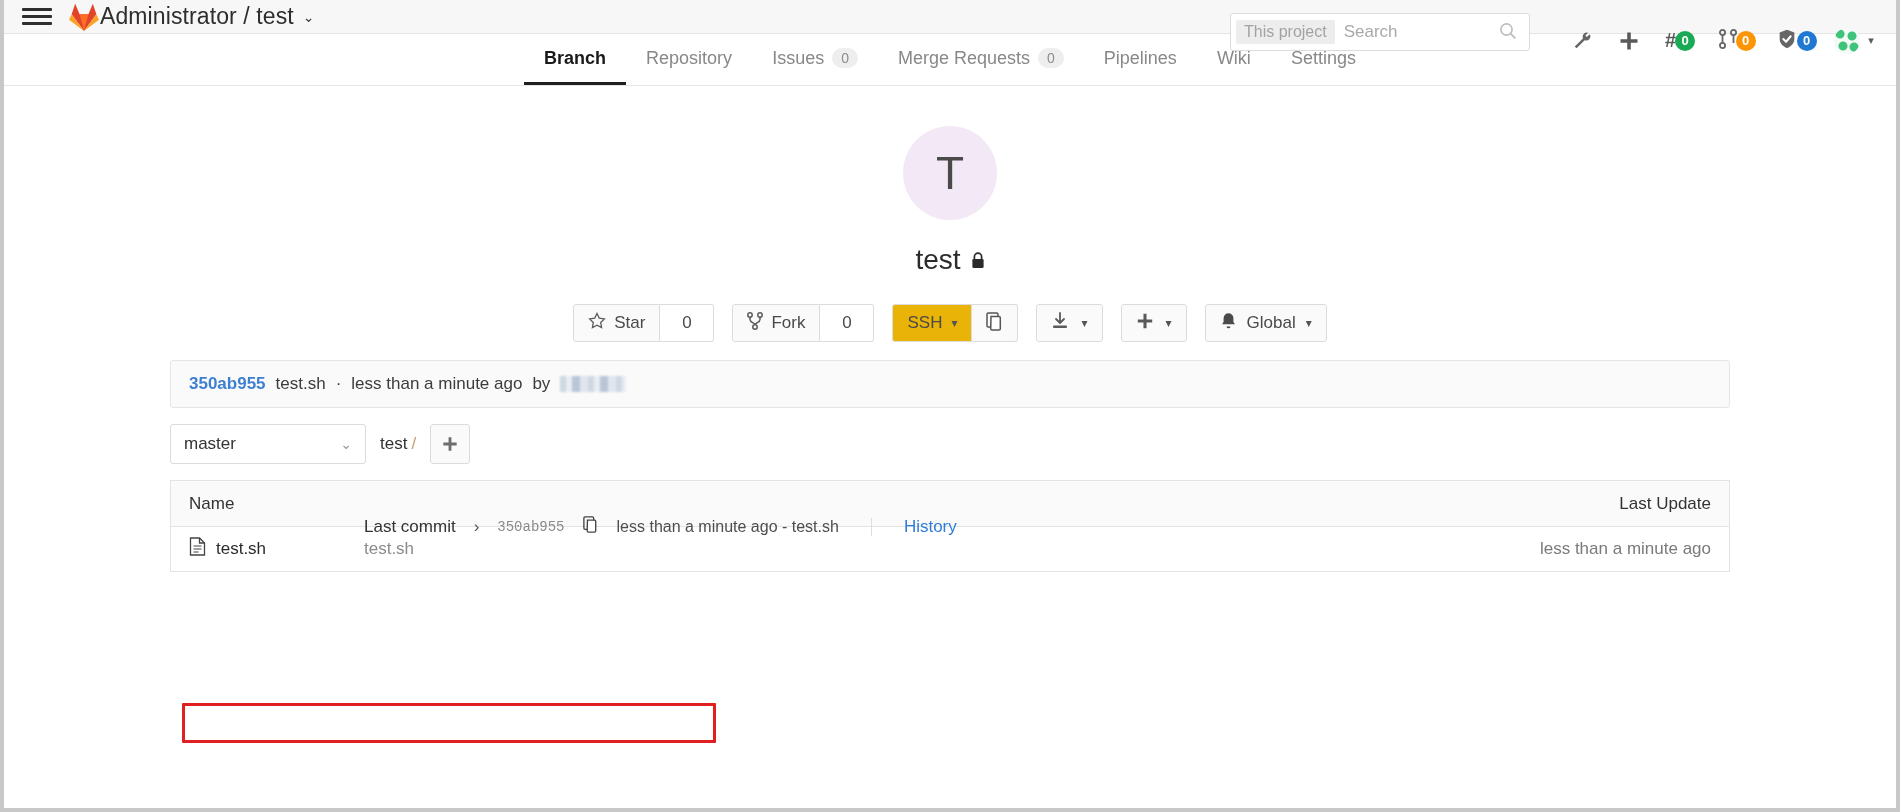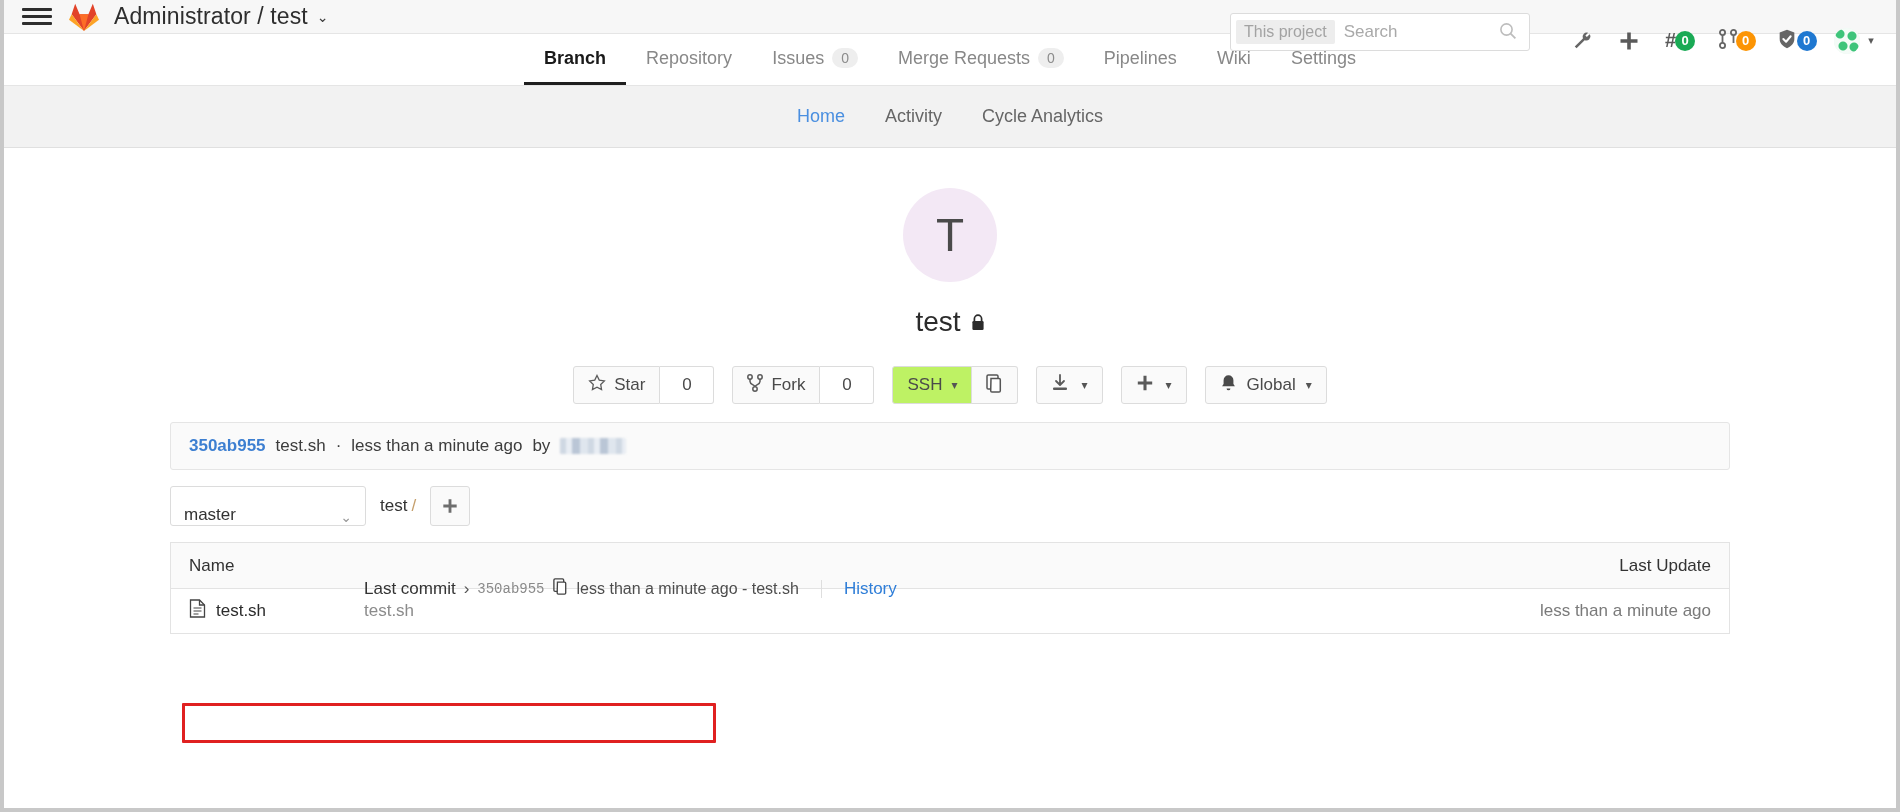--- a/index.html
+++ b/index.html
@@ -26,21 +26,21 @@
     border-bottom: 1px solid #e5e5e5;
     display: flex;
     align-items: center;
     padding-left: 18px;
   }
   .hamburger { width: 30px; height: 22px; display:flex; flex-direction:column; justify-content:center; gap:4px; cursor:pointer; }
   .hamburger i { display:block; height: 3px; background: #2e2e2e; border-radius: 1px; }
   .tanuki { margin-left: 16px; width: 32px; height: 30px; position: relative; }
   .tanuki svg { display:block; }
   .proj-title {
-    margin-left: 14px;
+    margin-left: 0;
     font-size: 23px;
     color: #2e2e2e;
     letter-spacing: .1px;
     white-space: nowrap;
   }
   .proj-caret { margin-left: 9px; font-size: 14px; color: #3c3c3c; }
 
   .topbar-right {
     position: absolute; right: 14px; top: 16px;
     display: flex; align-items: center; height: 49px; gap: 0;
@@ -152,21 +152,21 @@
     font-size: 17px; color: #4a4a4a;
     cursor: pointer; white-space: nowrap;
   }
   .btn-grey { background: #fafafa; }
   .btn.count { justify-content: center; min-width: 54px; }
   .pair { display: flex; margin-right: 18px; }
   .pair .btn:first-child { border-radius: 3px 0 0 3px; }
   .pair .btn:last-child { border-radius: 0 3px 3px 0; border-left: none; }
   .clonegroup { display: flex; align-items: stretch; margin-right: 18px; }
   .clone-proto {
-    height: 38px; border: 1px solid #dcdcdc; background: #bef264;
+    height: 38px; border: 1px solid #dcdcdc; background: #eab308;
     border-radius: 3px 0 0 3px; display: flex; align-items: center; gap: 9px;
     padding: 0 14px; font-size: 17px; color: #4a4a4a; cursor: pointer;
   }
   .clone-url {
     height: 38px; border: 1px solid #dcdcdc; border-left: none; background: #fff;
     display: flex; align-items: center; padding: 0 10px;
     font-family: "Liberation Mono", monospace; font-size: 16px; color: #333;
     width: 340px; overflow: hidden; white-space: nowrap;
   }
   .redact {
@@ -213,21 +213,21 @@
   }
   .sha-link { color: #3d7fd1; font-weight: bold; font-family: "Liberation Sans", sans-serif; cursor: pointer; }
 
   .branchrow {
     margin-top: 16px;
     display: flex; align-items: center; gap: 14px;
   }
   .branchsel {
     width: 196px; height: 40px;
     border: 1px solid #dcdcdc; background: #fff; border-radius: 3px;
-    display: flex; align-items: flex-end; justify-content: space-between;
+    display: flex; align-items: center; justify-content: space-between;
     padding: 0 13px; font-size: 17px; color: #333; cursor: pointer;
   }
   .crumb { font-size: 17px; color: #333; }
   .crumb .slash { color: #c59f6c; margin-left: 4px; }
   .addbtn {
     width: 40px; height: 40px;
     border: 1px solid #dcdcdc; background: #fafafa; border-radius: 3px;
     display: flex; align-items: center; justify-content: center;
     font-size: 22px; color: #6e6e6e; cursor: pointer;
   }
@@ -241,21 +241,21 @@
   }
   .ft-head {
     background: #fafafa;
     border-bottom: 1px solid #e3e3e3;
     height: 46px;
     display: flex; align-items: center;
     padding: 0 18px;
     font-size: 17px; color: #333;
   }
   .ft-name { width: 175px; }
-  .ft-lastcommit { display: flex; align-items: center; gap: 8px; flex: 1; margin-top: 46px; }
+  .ft-lastcommit { display: flex; align-items: center; gap: 18px; flex: 1; margin-top: 46px; }
   .sha-sm { font-family: "Liberation Mono", monospace; font-size: 14px; color: #8a8a8a; }
   .lc-msg { font-size: 16px; color: #4d4d4d; }
   .vdiv { width: 1px; height: 18px; background: #dedede; margin: 0 14px; }
   .history-link { color: #2f7ed8; font-size: 17px; cursor: pointer; }
   .ft-update { margin-left: auto; font-size: 17px; color: #333; }
 
   .ft-row {
     height: 44px;
     display: flex; align-items: center;
     padding: 0 18px;
@@ -379,25 +379,20 @@
       <span>Pipelines</span>
     </div>
     <div class="navtab">
       <span>Wiki</span>
     </div>
     <div class="navtab">
       <span>Settings</span>
     </div>
   </div>
 
-  <div class="subnav">
-    <a class="active">Home</a>
-    <a>Activity</a>
-    <a>Cycle Analytics</a>
-  </div>
 
   <div class="hero">
     <div class="hero-avatar">
       <span>T</span>
     </div>
     <div class="hero-name">
       <span>test</span>
       <span class="lock">
         <svg width="14" height="17" viewBox="0 0 14 17">
             <path d="M3.4 7V4.8a3.6 3.6 0 0 1 7.2 0V7" fill="none" stroke="#2b2b2b" stroke-width="1.7"></path>

